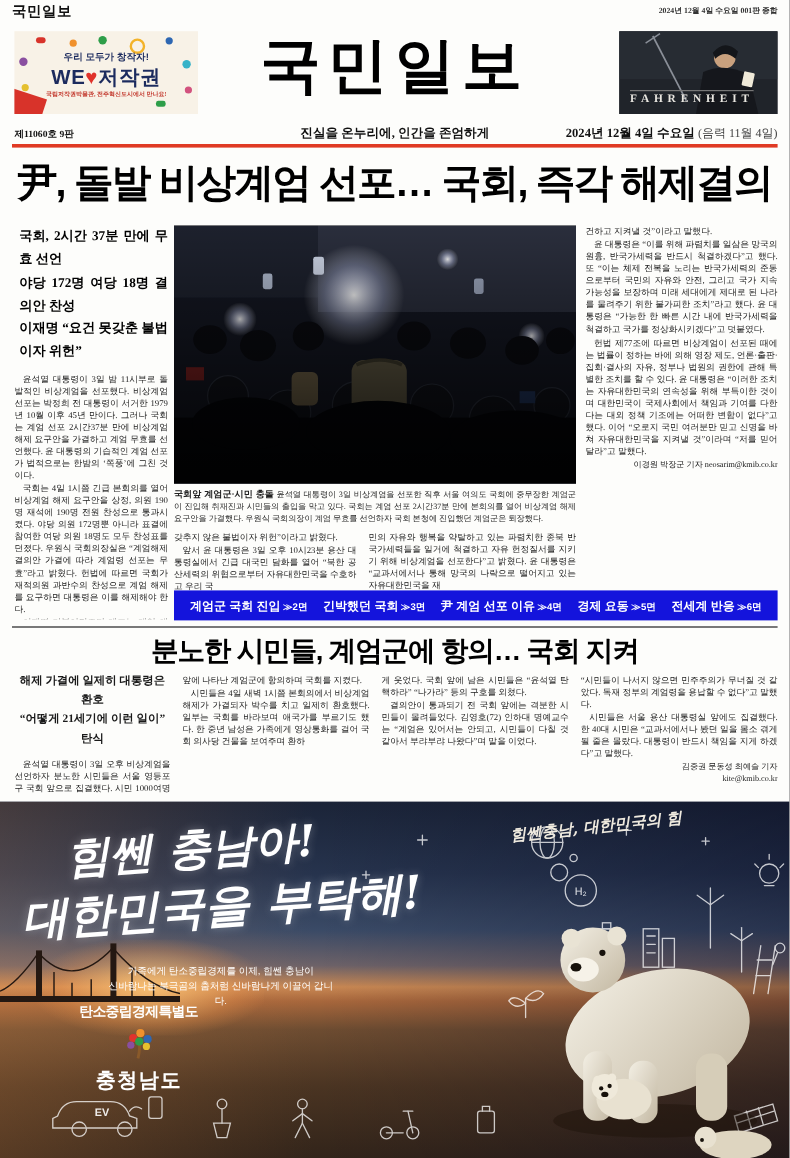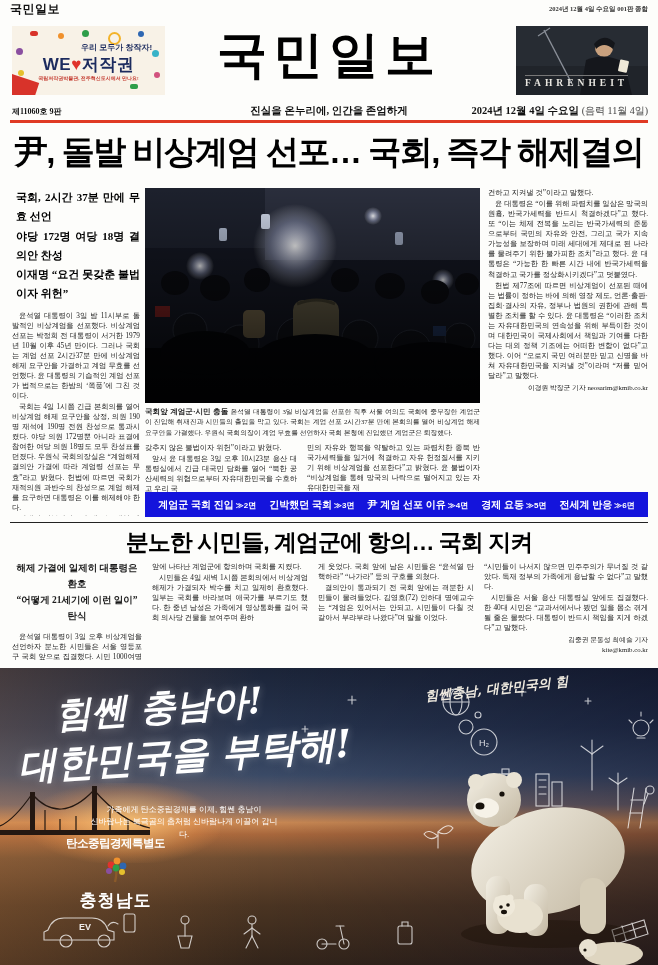--- a/index.html
+++ b/index.html
@@ -6,21 +6,21 @@
   .page{position:relative;width:658px;height:965px;background:#fdfdfb;overflow:hidden;
         font-family:"Liberation Serif",serif;color:#111;}
   .abs{position:absolute;}
 
   
   .tb-brand{left:10px;top:1px;font-family:"Liberation Sans",sans-serif;font-weight:900;font-size:12px;letter-spacing:.5px;}
   .tb-ed{right:10px;top:5px;font-size:6.5px;color:#333;font-weight:700;}
 
   
   .adL{left:12px;top:26px;width:153px;height:69px;background:#f8f2e7;overflow:hidden;}
-  .adL .t1{position:absolute;top:16px;width:100%;text-align:center;font-size:8px;font-weight:900;color:#1c2b5e;font-family:"Liberation Sans",sans-serif;padding-left:28px;}
+  .adL .t1{position:absolute;top:16px;width:100%;text-align:center;font-size:8px;font-weight:900;color:#1c2b5e;font-family:"Liberation Sans",sans-serif;}
   .adL .t2{position:absolute;top:27px;width:100%;text-align:center;font-size:17px;font-weight:900;color:#1c2b5e;font-family:"Liberation Sans",sans-serif;letter-spacing:.5px;}
   .adL .t2 .hrt{color:#e0322a;}
   .adL .t3{position:absolute;top:49px;width:100%;text-align:center;font-size:5px;font-weight:700;color:#c2372c;}
   .dot{position:absolute;border-radius:50%;}
   .adL .ribbon{position:absolute;left:-10px;bottom:-8px;width:34px;height:26px;background:#d8332a;transform:rotate(18deg);}
   .mast-title{left:0;right:0;top:30px;text-align:center;font-size:50px;font-weight:900;letter-spacing:6px;color:#000;line-height:1;font-family:"Liberation Serif",serif;}
   .adR{left:516px;top:26px;width:132px;height:69px;background:#1e2126;overflow:hidden;}
   .adR .brand{position:absolute;left:9px;bottom:7px;color:#e8e6e0;font-size:9.5px;letter-spacing:4px;font-weight:700;border-top:1px solid #777;padding-top:2px;font-family:"Liberation Serif",serif;}
 
   
@@ -197,21 +197,21 @@
     <b>국회앞 계엄군·시민 충돌</b>
     <span>윤석열 대통령이 3일 비상계엄을 선포한 직후 서울 여의도 국회에 중무장한 계엄군이 진입해 취재진과 시민들의 출입을 막고 있다. 국회는 계엄 선포 2시간37분 만에 본회의를 열어 비상계엄 해제 요구안을 가결했다. 우원식 국회의장이 계엄 무효를 선언하자 국회 본청에 진입했던 계엄군은 퇴장했다.</span>
     <span class="cap-credit">이강민 기자</span>
   </div>
 
   <div class="abs col2 body-txt">
     <p class="pc">갖추지 않은 불법이자 위헌”이라고 밝혔다.</p>
     <p class="p">앞서 윤 대통령은 3일 오후 10시23분 용산 대통령실에서 긴급 대국민 담화를 열어 “북한 공산세력의 위협으로부터 자유대한민국을 수호하고 우리 국</p>
   </div>
   <div class="abs col3 body-txt">
-    <p class="pc">민의 자유와 행복을 약탈하고 있는 파렴치한 종북 반국가세력들을 일거에 척결하고 자유 헌정질서를 지키기 위해 비상계엄을 선포한다”고 밝혔다. 윤 불법이자 “비상계엄을 통해 망국의 나락으로 떨어지고 있는 자유대한민국을 재</p>
+    <p class="pc">민의 자유와 행복을 약탈하고 있는 파렴치한 종북 반국가세력들을 일거에 척결하고 자유 헌정질서를 지키기 위해 비상계엄을 선포한다”고 밝혔다. 윤 대통령은 “교과서에서나 통해 망국의 나락으로 떨어지고 있는 자유대한민국을 재</p>
   </div>
   <div class="abs col4 body-txt">
     <p class="pc">건하고 지켜낼 것”이라고 말했다.</p>
     <p class="p">윤 대통령은 “이를 위해 파렴치를 일삼은 망국의 원흉, 반국가세력을 반드시 척결하겠다”고 했다. 또 “이는 체제 전복을 노리는 반국가세력의 준동으로부터 국민의 자유와 안전, 그리고 국가 지속 가능성을 보장하며 미래 세대에게 제대로 된 나라를 물려주기 위한 불가피한 조치”라고 했다. 윤 대통령은 “가능한 한 빠른 시간 내에 반국가세력을 척결하고 국가를 정상화시키겠다”고 덧붙였다.</p>
     <p class="p">헌법 제77조에 따르면 비상계엄이 선포된 때에는 법률이 정하는 바에 의해 영장 제도, 언론·출판·집회·결사의 자유, 정부나 법원의 권한에 관해 특별한 조치를 할 수 있다. 윤 대통령은 “이러한 조치는 자유대한민국의 연속성을 위해 부득이한 것이며 대한민국이 국제사회에서 책임과 기여를 다한다는 대외 정책 기조에는 어떠한 변함이 없다”고 했다. 이어 “오로지 국민 여러분만 믿고 신명을 바쳐 자유대한민국을 지켜낼 것”이라며 “저를 믿어 달라”고 말했다.</p>
     <div class="byline">이경원 박장군 기자 neosarim@kmib.co.kr</div>
   </div>
 
   <div class="abs idx">
     <span class="it"><span>계엄군 국회 진입</span><span class="pg">≫2면</span></span>
@@ -231,21 +231,21 @@
   </div>
   <div class="abs s2c2 body-txt">
     <p class="pc">앞에 나타난 계엄군에 항의하며 국회를 지켰다.</p>
     <p class="p">시민들은 4일 새벽 1시쯤 본회의에서 비상계엄 해제가 가결되자 박수를 치고 일제히 환호했다. 일부는 국회를 바라보며 애국가를 부르기도 했다. 한 중년 남성은 가족에게 영상통화를 걸어 국회 의사당 건물을 보여주며 환하</p>
   </div>
   <div class="abs s2c3 body-txt">
     <p class="pc">게 웃었다. 국회 앞에 남은 시민들은 “윤석열 탄핵하라” “나가라” 등의 구호를 외쳤다.</p>
     <p class="p">결의안이 통과되기 전 국회 앞에는 격분한 시민들이 몰려들었다. 김영호(72) 인하대 명예교수는 “계엄은 있어서는 안되고, 시민들이 다칠 것 같아서 부랴부랴 나왔다”며 말을 이었다.</p>
   </div>
   <div class="abs s2c4 body-txt">
-    <p class="pc">“시민들이 나서지 않으면 민주주의가 무너질 것 같았다. 독재 정부의 가족에게 용납할 수 없다”고 말했다.</p>
+    <p class="pc">“시민들이 나서지 않으면 민주주의가 무너질 것 같았다. 독재 정부의 계엄령을 용납할 수 없다”고 말했다.</p>
     <p class="p">시민들은 서울 용산 대통령실 앞에도 집결했다. 한 40대 시민은 “교과서에서나 봤던 일을 몸소 겪게 될 줄은 몰랐다. 대통령이 반드시 책임을 지게 하겠다”고 말했다.</p>
     <div class="s2credit">
       <span>김중권 문동성 최예슬 기자</span><br>
       <span>kite@kmib.co.kr</span>
     </div>
   </div>
 
   <div class="abs bigad">
     <div class="shade"></div>
     <div class="sun"></div>

